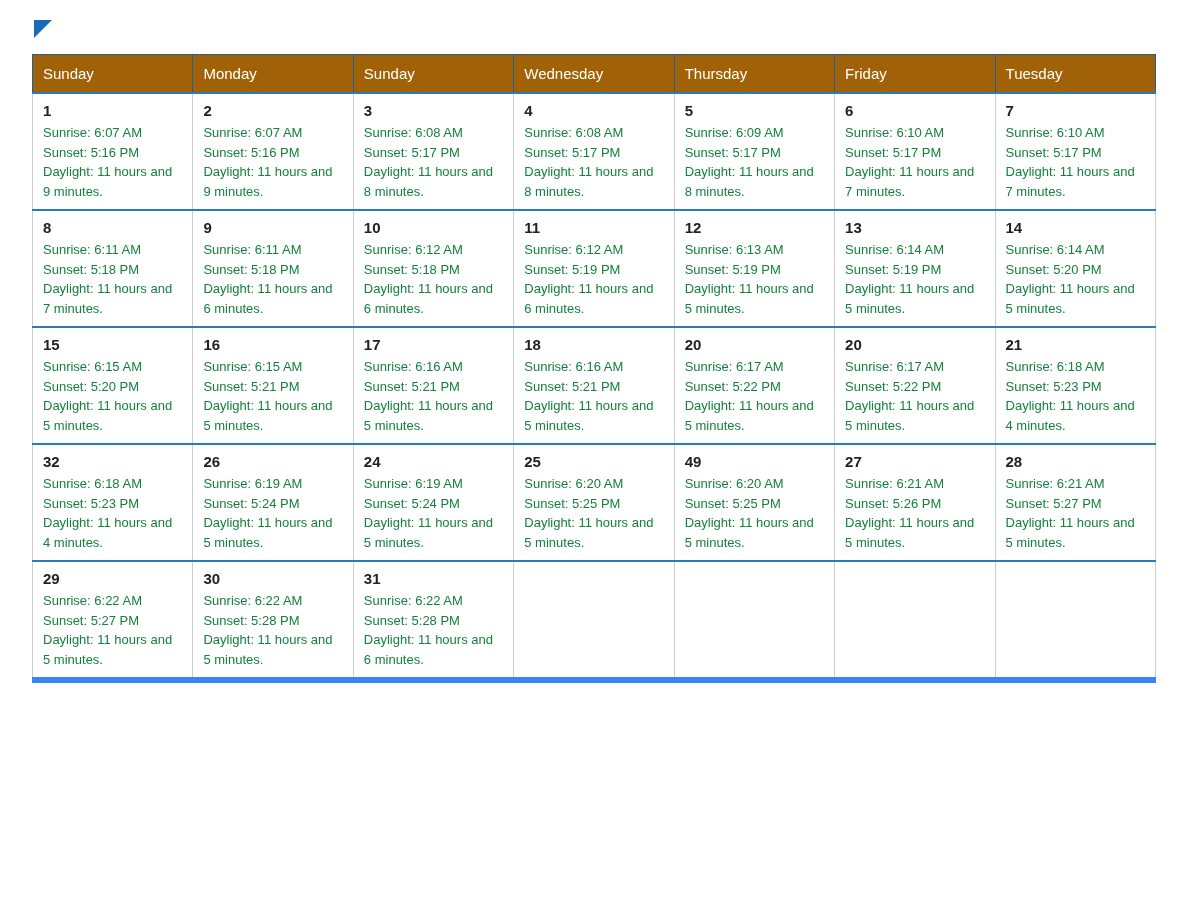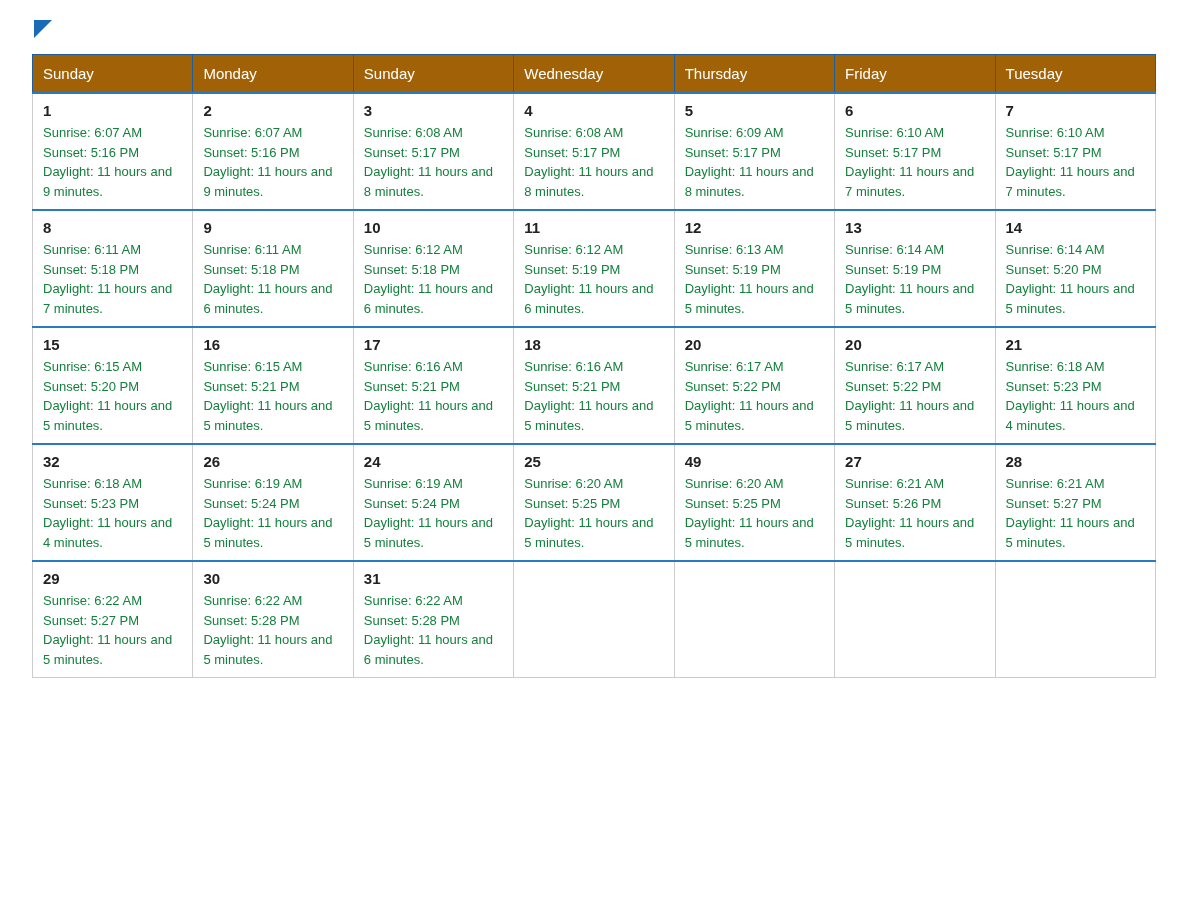--- a/index.html
+++ b/index.html
@@ -82,21 +82,21 @@
     }
     .day-info {
       font-size: 13px;
       line-height: 1.5;
       color: #15803d;
     }
     .calendar tr {
       border-bottom: 2px solid #2a7abf;
     }
     .calendar tbody tr:last-child {
-      border-bottom: 1px solid #3b82f6;
+      border-bottom: 6px solid #3b82f6;
     }
     .empty-cell {
       background: #fff;
     }
   </style>
 </head>
 <body>
 
 <div class="header-row">
   <div class="logo-wrapper">

